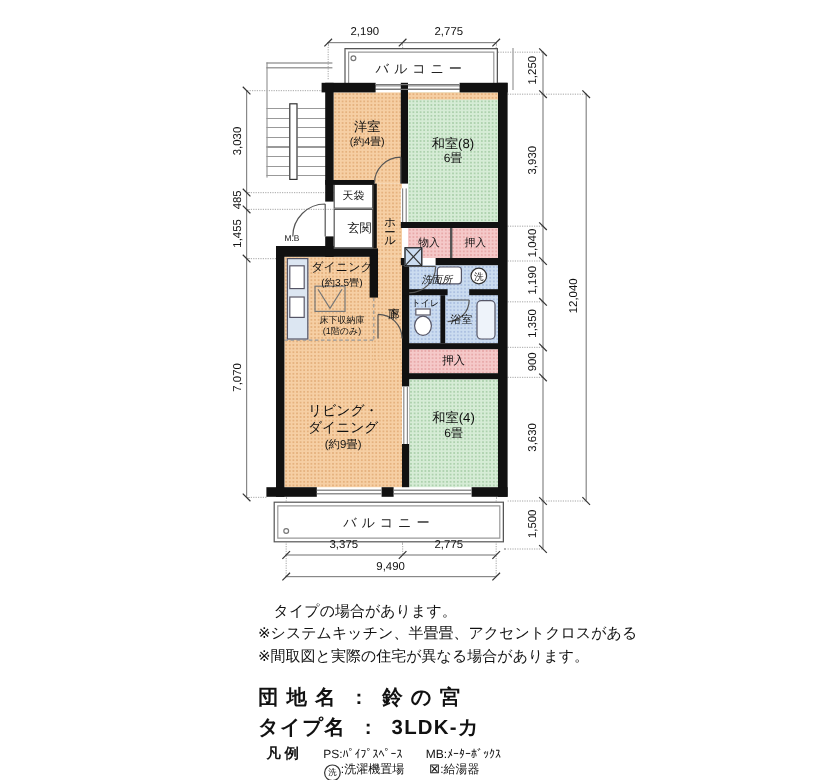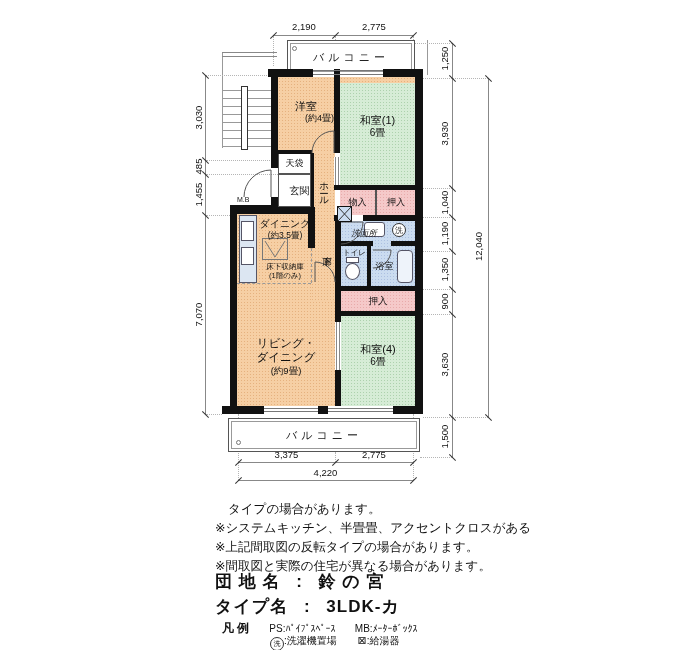--- a/index.html
+++ b/index.html
@@ -143,24 +143,24 @@
 <svg width="700" height="650" style="position:absolute;left:0;top:0;z-index:4;">
   <path d="M 244 197 A 27 27 0 0 1 271 170 M 271 170 L 271 197" fill="none" stroke="#555" stroke-width="1"></path>
   <path d="M 312 153 A 22 22 0 0 1 334 131 M 334 131 L 334 153" fill="none" stroke="#555" stroke-width="1"></path>
   <path d="M 315 262 A 20 20 0 0 1 335 282 M 315 262 L 315 282" fill="none" stroke="#555" stroke-width="1"></path>
   <path d="M 363 222 A 22 22 0 0 1 341 244 M 341 222 L 363 222" fill="none" stroke="#555" stroke-width="1"></path>
   <path d="M 391 250 A 18 18 0 0 1 373 268 M 373 250 L 391 250" fill="none" stroke="#555" stroke-width="1"></path>
 </svg>
 
 <div class="rl" style="left:278px;top:100px;width:56px;font-size:11px;">
   <div>洋室</div>
-  <div style="font-size:9px;text-align:right;">(約4畳)</div>
+  <div style="font-size:9px;">(約4畳)</div>
 </div>
 <div class="rl" style="left:340px;top:114px;width:75px;font-size:11px;">
-  <div>和室(1)</div>
+  <div>和室(8)</div>
   <div style="font-size:10px;">6畳</div>
 </div>
 <div class="rl" style="left:341px;top:343px;width:74px;font-size:11px;">
   <div>和室(4)</div>
   <div style="font-size:10px;">6畳</div>
 </div>
 <div class="rl" style="left:237px;top:337px;width:98px;font-size:11.5px;">
   <div>リビング・</div>
   <div>ダイニング</div>
   <div style="font-size:9.5px;">(約9畳)</div>
@@ -200,21 +200,21 @@
 <div class="tick" style="left:331px;top:462px;transform:rotate(-45deg);"></div>
 <div class="tick" style="left:409px;top:462px;transform:rotate(-45deg);"></div>
 <div class="dline" style="left:238px;top:480px;width:175px;height:1px;"></div>
 <div class="tick" style="left:234px;top:480px;transform:rotate(-45deg);"></div>
 <div class="tick" style="left:409px;top:480px;transform:rotate(-45deg);"></div>
 <div class="ext" style="left:238px;top:414px;height:66px;"></div>
 <div class="ext" style="left:335px;top:452px;height:10px;"></div>
 <div class="ext" style="left:413px;top:414px;height:66px;"></div>
 <div class="dimtext" style="left:238px;top:449px;width:97px;">3,375</div>
 <div class="dimtext" style="left:335px;top:449px;width:78px;">2,775</div>
-<div class="dimtext" style="left:238px;top:467px;width:175px;">4,220</div>
+<div class="dimtext" style="left:238px;top:467px;width:175px;">9,490</div>
 
 <div class="dline" style="left:205px;top:75px;width:1px;height:339px;"></div>
 <div class="tick" style="left:201px;top:75px;transform:rotate(45deg);"></div>
 <div class="tick" style="left:201px;top:160px;transform:rotate(45deg);"></div>
 <div class="tick" style="left:201px;top:174px;transform:rotate(45deg);"></div>
 <div class="tick" style="left:201px;top:215px;transform:rotate(45deg);"></div>
 <div class="tick" style="left:201px;top:414px;transform:rotate(45deg);"></div>
 <div class="exth" style="left:206px;top:75px;width:65px;"></div>
 <div class="exth" style="left:206px;top:160px;width:72px;"></div>
 <div class="exth" style="left:206px;top:174px;width:72px;"></div>
@@ -256,21 +256,20 @@
 <div class="dline" style="left:488px;top:78px;width:1px;height:339px;"></div>
 <div class="tick" style="left:484px;top:78px;transform:rotate(45deg);"></div>
 <div class="tick" style="left:484px;top:417px;transform:rotate(45deg);"></div>
 <div class="exth" style="left:453px;top:78px;width:35px;"></div>
 <div class="exth" style="left:453px;top:417px;width:35px;"></div>
 <div class="dimtext rot" style="left:453px;top:241px;width:50px;">12,040</div>
 
 <div class="notes">
   <div style="padding-left:13px;">タイプの場合があります。</div>
   <div>※システムキッチン、半畳畳、アクセントクロスがある</div>
-  <div>※上記間取図の反転タイプの場合があります。</div>
   <div>※間取図と実際の住宅が異なる場合があります。</div>
 </div>
 
 <div class="inforow" style="top:570px;">
   <span>団 地 名</span>
   <span style="margin:0 10px;">:</span>
   <span>鈴 の 宮</span>
 </div>
 <div class="inforow" style="top:595px;">
   <span>タイプ名</span>

